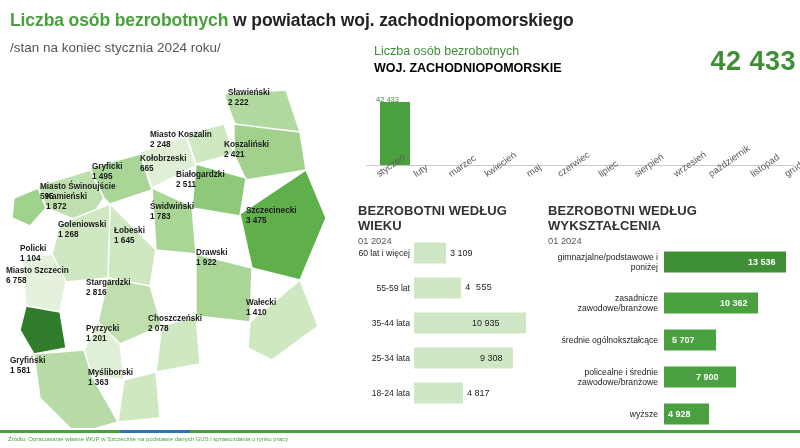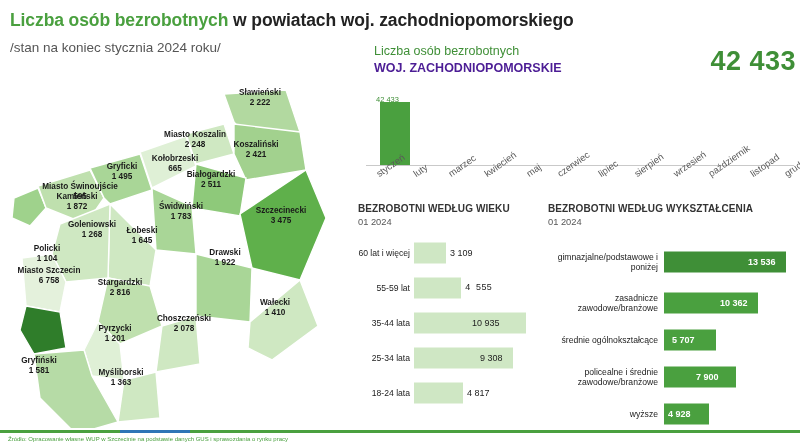--- a/index.html
+++ b/index.html
@@ -23,33 +23,33 @@
   }
   
   .map-wrap{
     position:absolute;left:0px;top:58px;width:352px;height:370px;
   }
   .map-wrap svg{display:block;}
   .map-label{
     position:absolute;
     font-size:8.2px;line-height:9.6px;
     color:#1a1a1a;font-weight:bold;
-    text-align:center;
+    text-align:left;
     white-space:nowrap;
   }
   .map-label .val{font-weight:bold;}
   
   .topchart{
     position:absolute;left:358px;top:44px;width:438px;height:152px;
   }
   .topchart .head1{
     position:absolute;left:16px;top:0px;font-size:12.5px;color:#3f8f37;
   }
   .topchart .head2{
-    position:absolute;left:16px;top:17px;font-size:12.5px;color:#4c1d95;font-weight:bold;
+    position:absolute;left:16px;top:17px;font-size:12.5px;color:#000000;font-weight:bold;
   }
   .topchart .bignum{
     position:absolute;right:0px;top:2px;font-size:27px;font-weight:bold;color:#3f8f37;
     letter-spacing:0.5px;
   }
   .topchart .axis{
     position:absolute;left:8px;top:121px;width:428px;height:1px;background:#c9c9c9;
   }
   .topchart .bar{
     position:absolute;left:22px;bottom:31px;width:30px;height:63px;background:#4aa03f;
@@ -59,21 +59,21 @@
   }
   .topchart .months{
     position:absolute;left:0px;top:122px;width:438px;height:30px;
   }
   .topchart .mn{
     position:absolute;font-size:9.5px;color:#5a5a5a;
     transform:rotate(-35deg);transform-origin:left top;white-space:nowrap;
   }
   
   .panel-title{
-    font-size:10px;font-weight:bold;color:#333333;letter-spacing:0.1px;
+    font-size:13px;font-weight:bold;color:#333333;letter-spacing:0.1px;
   }
   .panel-sub{
     font-size:9.3px;color:#555555;margin-top:3px;
   }
   .panelA{position:absolute;left:358px;top:203px;width:180px;height:235px;}
   .panelB{position:absolute;left:548px;top:203px;width:248px;height:235px;}
   .rowlist{position:absolute;left:0px;top:34px;width:100%;}
   .row{position:relative;height:32px;margin-bottom:3px;}
   .rowlab{
     position:absolute;left:0;top:50%;transform:translateY(-50%);

